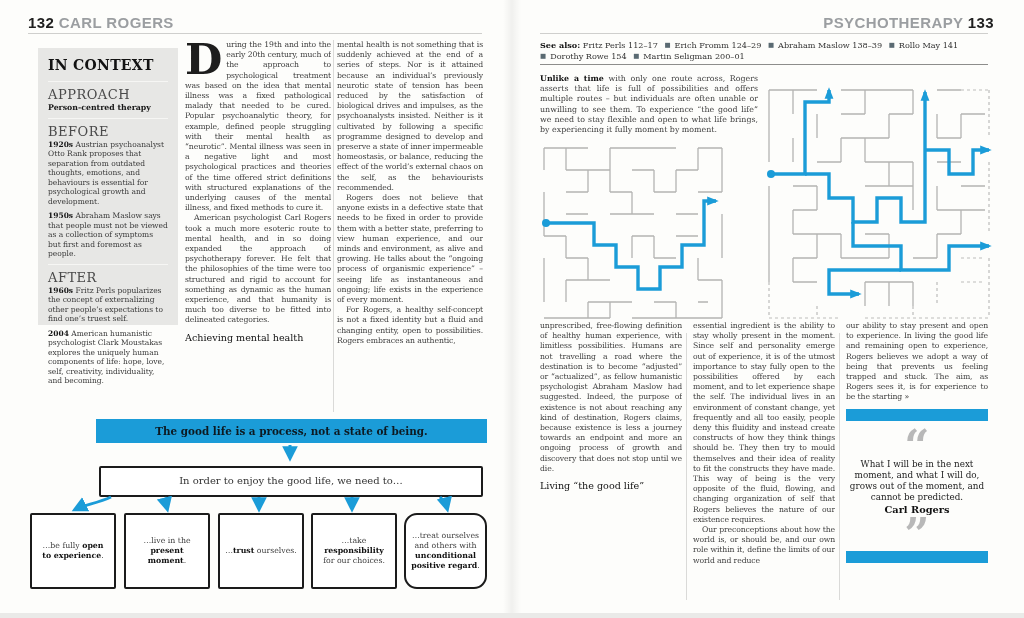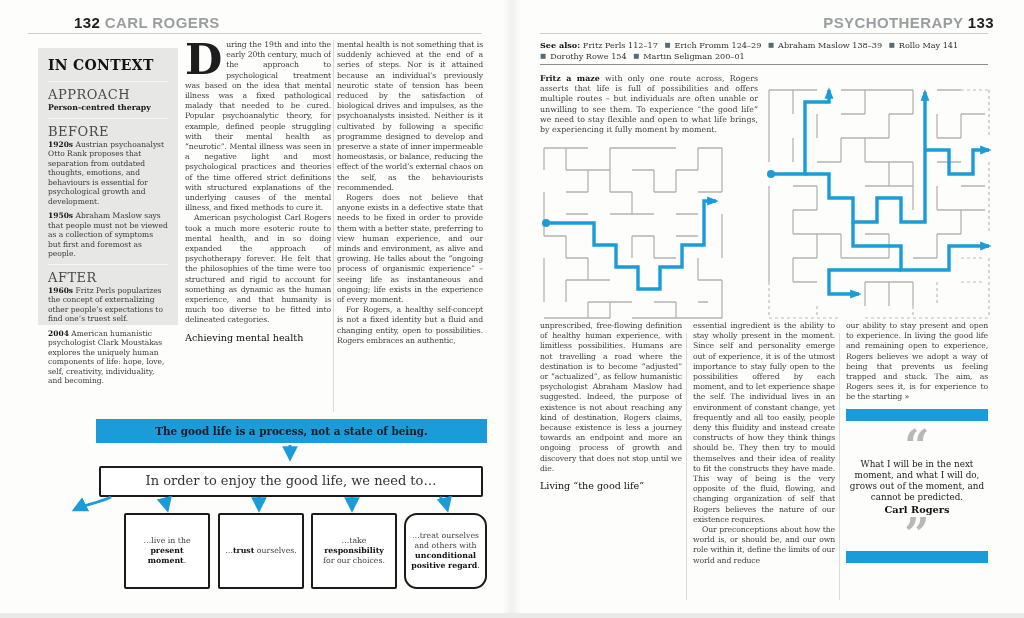--- a/index.html
+++ b/index.html
@@ -3,21 +3,21 @@
 <meta charset="utf-8">
 <style>
   html,body{margin:0;padding:0;}
   body{width:1024px;height:618px;background:#ffffff;font-family:"DejaVu Serif","Liberation Serif",serif;}
   .spread{position:relative;width:1024px;height:618px;background:#fdfdfb;overflow:hidden;}
   .page-edge{position:absolute;left:0;right:0;bottom:0;height:5px;background:#eaeae8;}
   .gutter{position:absolute;top:0;bottom:0;left:503px;width:18px;
     background:linear-gradient(90deg,rgba(0,0,0,0) 0%,rgba(0,0,0,.05) 50%,rgba(0,0,0,0) 100%);}
 
   
-  .rhead{position:absolute;top:14px;font-family:"Liberation Sans",sans-serif;font-weight:bold;font-size:15px;letter-spacing:.4px;white-space:nowrap;margin-left:46px;}
+  .rhead{position:absolute;top:14px;font-family:"Liberation Sans",sans-serif;font-weight:bold;font-size:15px;letter-spacing:.4px;white-space:nowrap;}
   .rhead .folio{color:#1f1f1f;}
   .rhead .chap{color:#9b9ea1;}
   .lp-head{left:28px;}
   .rp-head{right:30px;text-align:right;}
   .hrule{position:absolute;height:1px;background:#cfcfcd;}
   .hrule-dark{position:absolute;height:1px;background:#8d8d8b;}
   .vrule{position:absolute;width:1px;background:#dadad8;}
 
   
   .incontext{position:absolute;left:38px;top:48px;width:140px;height:277px;background:#e7e7e5;padding:9px 10px;box-sizing:border-box;color:#3a3a3a;}
@@ -49,21 +49,21 @@
   .qbar{width:142px;height:12px;background:#1b9cd8;margin:6px 0;}
   .quoteblock{text-align:center;}
   .qmark{font-family:"DejaVu Serif",serif;font-weight:bold;font-size:44px;color:#b8b8b8;height:30px;line-height:40px;}
   .qtext{font-size:8.8px;line-height:11px;color:#222;margin:2px 0 1px;}
   .qname{font-size:9.8px;font-weight:bold;color:#111;}
 
   
   .banner{position:absolute;left:96px;top:419px;width:391px;height:24px;background:#1b9cd8;
     text-align:center;line-height:24px;font-size:10.4px;font-weight:bold;color:#0d1a22;}
   .introbox{position:absolute;left:99px;top:466px;width:384px;height:31px;border:2.5px solid #1b1b1b;border-radius:2px;
-    box-sizing:border-box;background:#fff;text-align:center;font-size:13px;color:#333;line-height:26px;}
+    box-sizing:border-box;background:#fff;text-align:center;font-size:10px;color:#333;line-height:26px;}
   .gbox{position:absolute;top:513px;width:86px;height:76px;border:2.5px solid #1b1b1b;border-radius:2px;box-sizing:border-box;
     background:#fff;display:flex;align-items:center;justify-content:center;text-align:center;padding:3px 5px;
     font-size:7.8px;line-height:10px;color:#3e3e3e;}
   .gbox b{color:#111;}
   .arr-svg{position:absolute;overflow:visible;}
 
   svg{display:block;}
   .maze{position:absolute;}
 </style>
 </head>
@@ -114,20 +114,23 @@
     <path d="M20,1 V13" stroke="#1b9cd8" stroke-width="3" fill="none" marker-end="url(#arrD)"></path>
   </svg>
   <div class="introbox">In order to enjoy the good life, we need to…</div>
   <svg class="arr-svg" style="left:30px;top:497px;" width="457" height="16">
     <path d="M81,0 C68,6 54,8 46,12" stroke="#1b9cd8" stroke-width="3" fill="none" marker-end="url(#arrD)"></path>
     <path d="M137,0 C136,4 136,7 137,11" stroke="#1b9cd8" stroke-width="3" fill="none" marker-end="url(#arrD)"></path>
     <path d="M229,0 V11" stroke="#1b9cd8" stroke-width="3" fill="none" marker-end="url(#arrD)"></path>
     <path d="M322,0 V11" stroke="#1b9cd8" stroke-width="3" fill="none" marker-end="url(#arrD)"></path>
     <path d="M410,0 C414,4 416,7 417,11" stroke="#1b9cd8" stroke-width="3" fill="none" marker-end="url(#arrD)"></path>
   </svg>
+  <div class="gbox" style="left:30px;">
+      <span><span>…be fully </span><b>open to experience</b><span>.</span></span>
+    </div>
   <div class="gbox" style="left:124px;">
       <span><span>…live in the </span><b>present moment</b><span>.</span></span>
     </div>
   <div class="gbox" style="left:218px;">
       <span><span>…</span><b>trust</b><span> ourselves.</span></span>
     </div>
   <div class="gbox" style="left:311px;">
       <span><span>…take </span><b>responsibility</b><span> for our choices.</span></span>
     </div>
   <div class="gbox" style="left:404px;width:83px;border-radius:13px;">
@@ -145,21 +148,21 @@
     <span class="sa-pair"><span>Fritz Perls 112–17</span></span>
     <span class="sa-pair"><span class="sab">■</span><span>Erich Fromm 124–29</span></span>
     <span class="sa-pair"><span class="sab">■</span><span>Abraham Maslow 138–39</span></span>
     <span class="sa-pair"><span class="sab">■</span><span>Rollo May 141</span></span>
     <span class="sa-pair"><span class="sab">■</span><span>Dorothy Rowe 154</span></span>
     <span class="sa-pair"><span class="sab">■</span><span>Martin Seligman 200–01</span></span>
   </div>
   <div class="hrule-dark" style="left:540px;top:64px;width:448px;"></div>
 
   <div class="caption">
-    <b>Fritz a maze</b><span> with only one route across, Rogers asserts that life is full of possibilities and offers multiple routes – but individuals are often unable or unwilling to see them. To experience “the good life” we need to stay flexible and open to what life brings, by experiencing it fully moment by moment.</span>
+    <b>Unlike a time</b><span> with only one route across, Rogers asserts that life is full of possibilities and offers multiple routes – but individuals are often unable or unwilling to see them. To experience “the good life” we need to stay flexible and open to what life brings, by experiencing it fully moment by moment.</span>
   </div>
 
   <svg class="maze" style="left:538px;top:142px;" width="190" height="180" viewBox="0 0 190 180">
     <defs>
       <marker id="arrM" markerWidth="4" markerHeight="4" refX="2.6" refY="1.5" orient="auto">
         <path d="M0,0.2 L3.4,1.5 L0,2.8 Z" fill="#1b9cd8"></path>
       </marker>
     </defs>
     <path stroke="#b4b4b2" stroke-width="1.3" fill="none" d="M6,6 H50 M72,6 H138 M160,6 H184 M6,6 V28 M6,50 V94 M6,116 V160 M184,6 V50 M184,72 V116 M184,138 V176 M6,176 H72 M94,176 H184 M28,28 H72 M94,28 H116 M138,28 H160 M28,50 H50 M72,50 H94 M116,50 H138 M160,50 H184 M28,72 H50 M72,72 H116 M138,72 H160 M6,94 H28 M94,94 H116 M138,94 H160 M28,116 H50 M116,116 H138 M28,138 H72 M160,138 H184 M50,160 H94 M116,160 H138 M160,160 H170 M28,6 V28 M28,94 V116 M28,138 V160 M50,28 V50 M50,116 V138 M50,160 V176 M72,6 V28 M72,28 V50 M72,160 V176 M94,50 V72 M94,94 V116 M116,28 V50 M116,94 V116 M138,28 V50 M138,160 V176 M160,6 V28 M160,116 V138"></path>
     <path stroke="#1b9cd8" stroke-width="3.4" fill="none" marker-end="url(#arrM)" d="M7,81 H56 V103 H78 V125 H100 V147 H122 V125 H144 V103 H166 V59 H178"></path>

